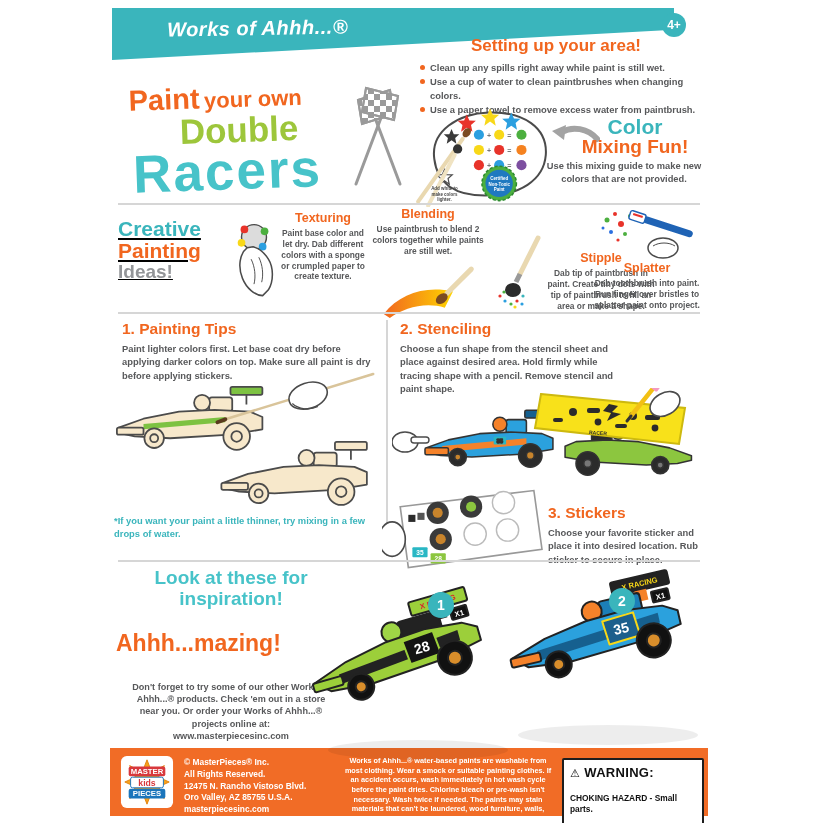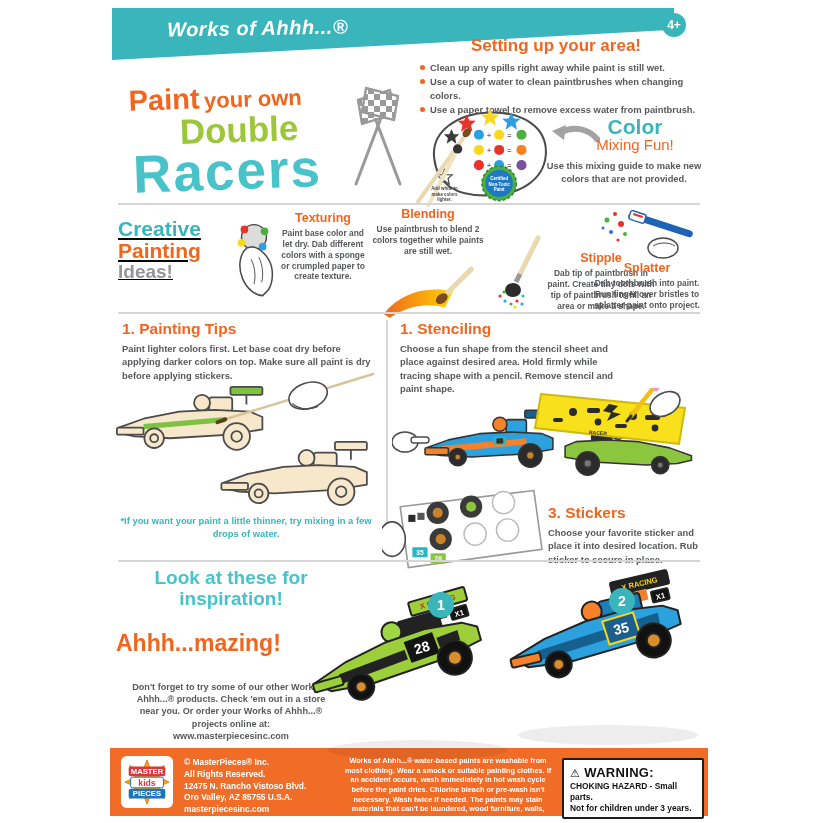--- a/index.html
+++ b/index.html
@@ -15,40 +15,40 @@
              font-size:12px;font-weight:bold;text-align:center;line-height:24px;}
   .setup-h{font-size:17px;font-weight:bold;color:#F1661F;text-align:center;margin:0 0 5px 0;}
   .setup-ul{list-style:none;margin:0;padding:0 0 0 14px;}
   .setup-ul li{font-size:9.4px;line-height:1.5;color:#57585A;font-weight:bold;position:relative;padding-left:10px;}
   .blt{position:absolute;left:0;top:4px;width:5px;height:5px;border-radius:50%;background:#F1661F;}
   .ttl1a{font-size:29px;font-weight:bold;color:#F1661F;}
   .ttl1b{font-size:22px;font-weight:bold;color:#F1661F;}
   .ttl2{font-size:35px;font-weight:bold;color:#9DC63B;line-height:.9;margin-left:62px;}
   .ttl3{font-size:53px;font-weight:bold;color:#47C3C9;line-height:.95;letter-spacing:2px;margin-left:14px;}
   .mix-t1{font-size:21px;font-weight:bold;color:#3AB5BC;line-height:1;}
-  .mix-t2{font-size:15px;font-weight:normal;color:#F1661F;line-height:1.1;}
+  .mix-t2{font-size:19px;font-weight:bold;color:#F1661F;line-height:1.1;}
   .small-c{font-size:9.3px;line-height:1.35;text-align:center;}
   .divider{background:#D6D6D6;height:2px;}
   .vdivider{background:#D6D6D6;width:2px;}
   .cr-h{font-size:21px;font-weight:bold;line-height:1.05;}
   .tip-h{font-size:12.5px;font-weight:bold;color:#F1661F;text-align:center;line-height:1.1;}
   .tip-b{font-size:8.4px;line-height:1.3;color:#57585A;font-weight:bold;text-align:center;}
   .step-h{font-size:15.5px;font-weight:bold;color:#F1661F;margin:0 0 4px 0;}
   .step-b{font-size:9.4px;line-height:1.42;color:#57585A;font-weight:bold;}
-  .note{font-size:9.4px;line-height:1.4;color:#3AB5BC;font-weight:bold;text-align:center;}
+  .note{font-size:9.4px;line-height:1.4;color:#3AB5BC;font-weight:bold;}
   .insp-h{font-size:19px;font-weight:bold;color:#47C3C9;text-align:center;line-height:1.1;}
   .insp-sub{font-size:23px;font-weight:bold;color:#F1661F;}
   .num-badge{width:26px;height:26px;border-radius:50%;background:#3AB5BC;color:#fff;font-size:14px;
              font-weight:bold;text-align:center;line-height:26px;z-index:5;}
   .footer{background:#F16C26;}
   .addr{font-size:8.4px;line-height:1.4;color:#fff;font-weight:bold;}
   .care{font-size:7.3px;line-height:1.32;color:#fff;font-weight:bold;text-align:center;}
   .warnbox{background:#fff;border:2px solid #1d1d1d;border-radius:2px;padding:3px 6px;}
   .warn-t{font-size:13px;font-weight:bold;color:#111;letter-spacing:.3px;}
-  .warn-b{font-size:8.4px;line-height:1.3;color:#111;font-weight:bold;}
+  .warn-b{font-size:8.4px;line-height:1.3;color:#111;font-weight:bold;margin-top:12px;}
   svg text{font-family:"Liberation Sans",sans-serif;}
 </style>
 </head>
 <body>
 
 <div class="page">
 
   <div class="abs banner" style="left:2px;top:0;width:534px;height:52px;padding-left:28px;">
     <div class="abs brand-logo" style="left:55px;top:9px;">Works of Ahhh...®</div>
   </div>
@@ -266,21 +266,21 @@
       <circle cx="135" cy="66" r="15" fill="#f7e8cb"></circle>
         <circle cx="135" cy="66" r="6" fill="#f7e8cb"></circle>
       <circle cx="42" cy="68" r="11" fill="#f7e8cb"></circle>
         <circle cx="42" cy="68" r="4.5" fill="#f7e8cb"></circle>
     </g>
   </svg>
 
   <div class="abs note" style="left:4px;top:506px;width:264px;">*If you want your paint a little thinner, try mixing in a few drops of water.</div>
 
   <div class="abs" style="left:290px;top:312px;width:230px;">
-    <div class="step-h">1. Stenciling</div>
+    <div class="step-h">2. Stenciling</div>
     <div class="step-b" style="width:215px;">Choose a fun shape from the stencil sheet and place against desired area. Hold firmly while tracing shape with a pencil. Remove stencil and paint shape.</div>
   </div>
 
   <svg class="abs" style="left:282px;top:380px;" width="312" height="112" viewBox="0 0 310 112">
     <g>
       <ellipse cx="12" cy="54" rx="13" ry="10" fill="#fff" stroke="#4b4b4b" stroke-width="1.6"></ellipse>
       <rect x="18" y="49" width="18" height="6" rx="3" fill="#fff" stroke="#4b4b4b" stroke-width="1.4"></rect>
     </g>
     <g transform="translate(32,16) scale(0.78)" stroke="#333" stroke-width="2" stroke-linejoin="round">
       <rect x="128" y="8" width="36" height="10" rx="2" fill="#16608F"></rect>

